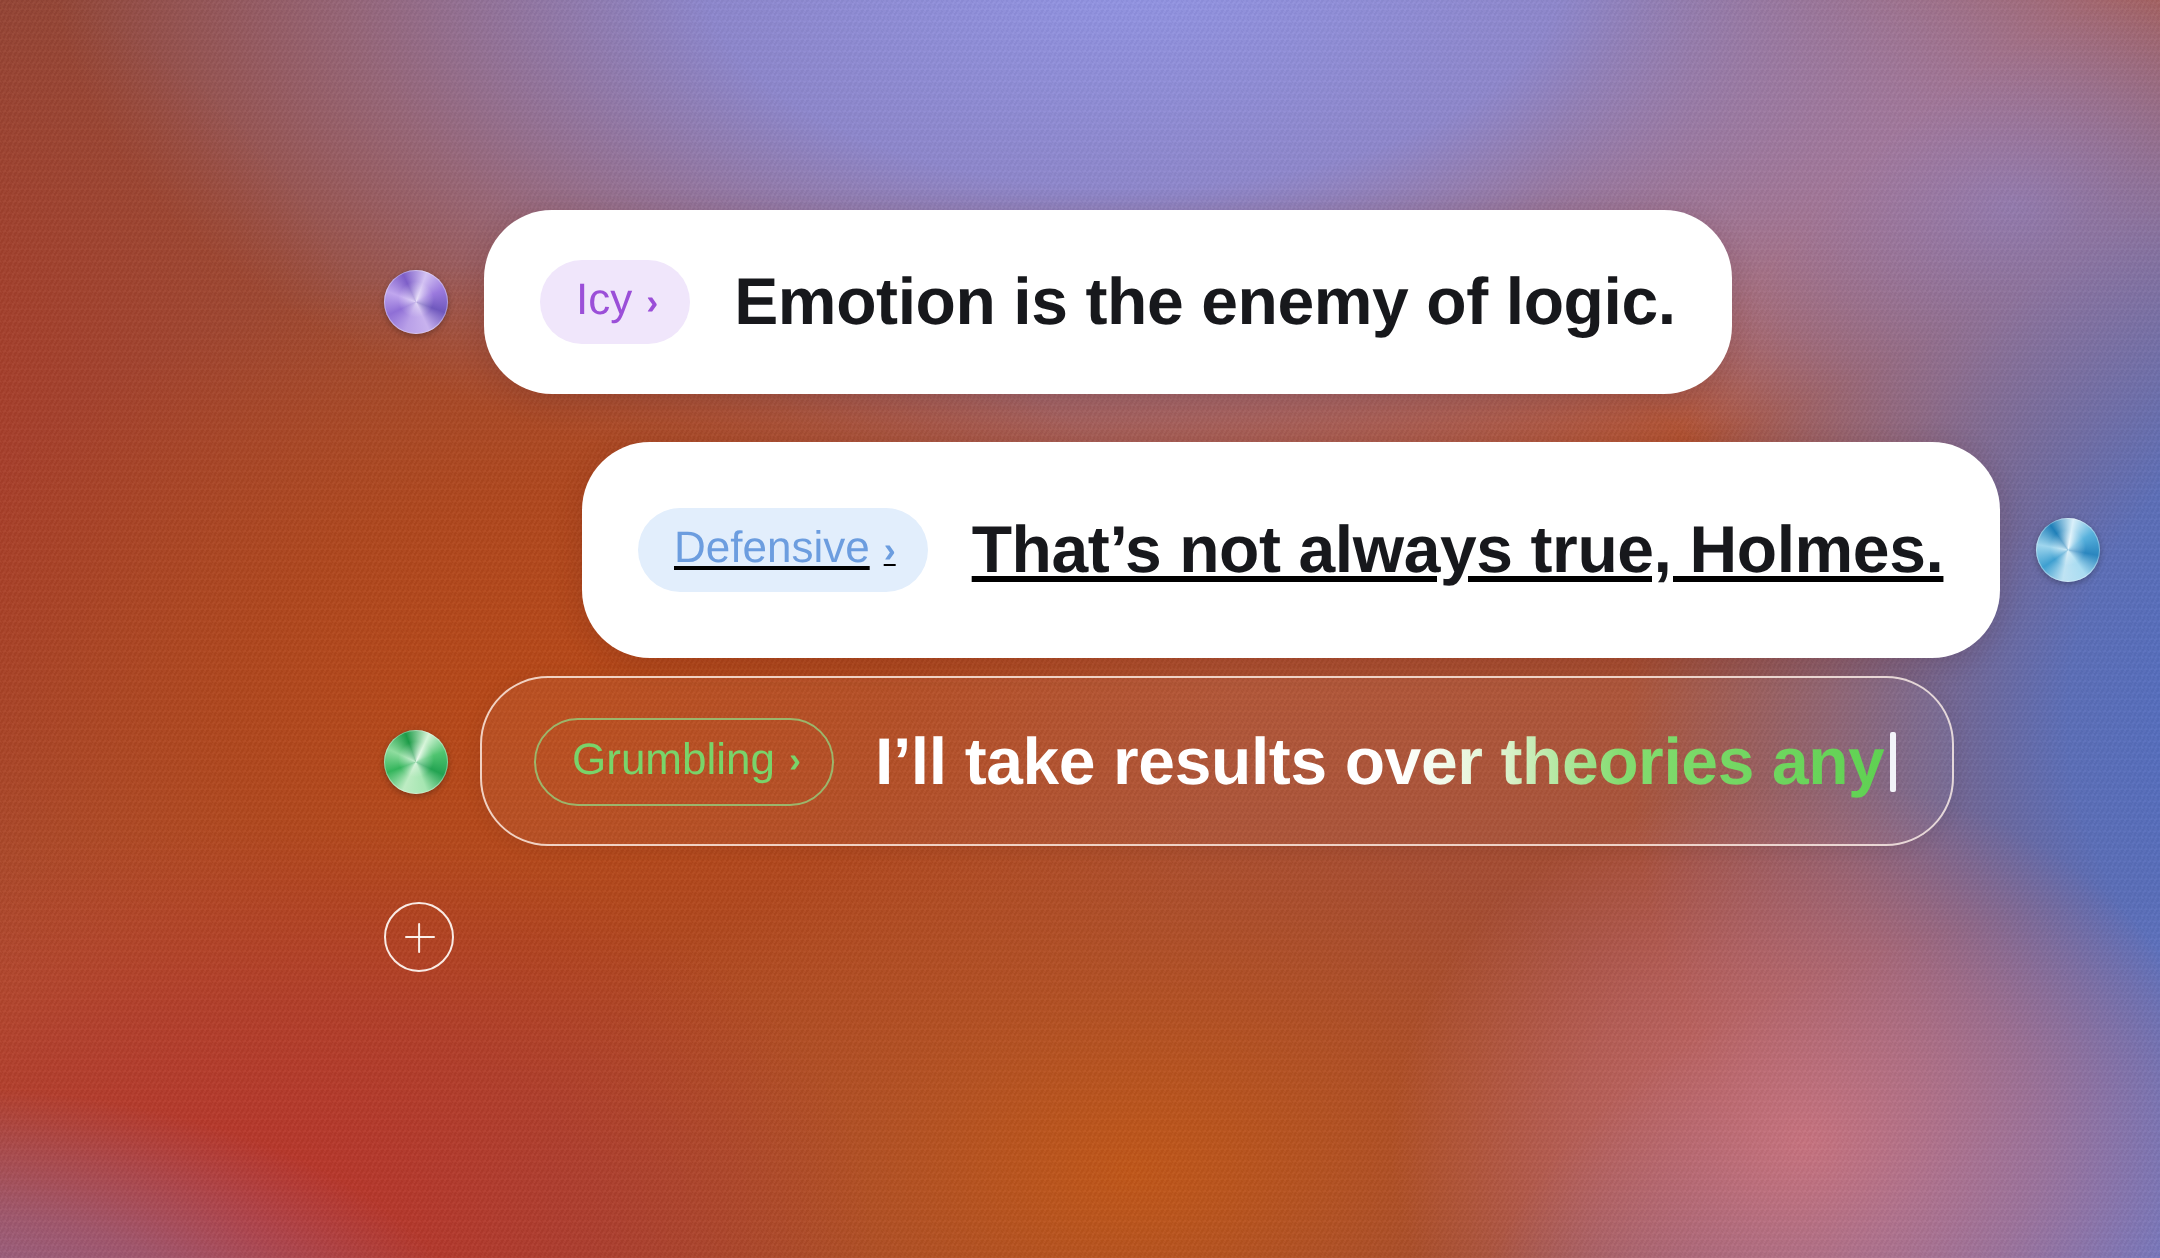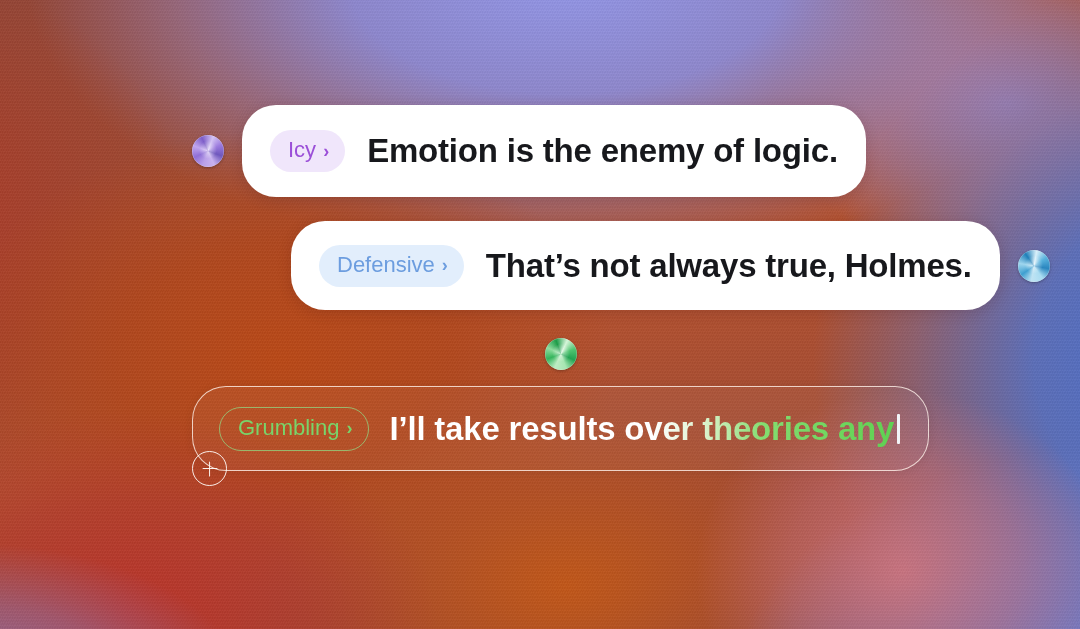--- a/index.html
+++ b/index.html
@@ -269,24 +269,24 @@
   #add-speaker-label {
     font-size: 24px;
     font-weight: 700;
     color: #fdf6f2;
     letter-spacing: -0.1px;
   }
 
   
   #row-1 { left: 192px; top: 105px; gap: 18px; }
   #row-2 { left: 291px; top: 221px; gap: 18px; }
-  #row-3 { left: 192px; top: 338px; gap: 16px; flex-direction: column; }
+  #row-3 { left: 192px; top: 338px; gap: 16px; }
 
   #bubble-1 { height: 92px; padding: 0 28px 0 28px; }
-  #bubble-2 { height: 89px; padding: 0 28px 0 28px; }
+  #bubble-2 { height: 108px; padding: 0 28px 0 28px; text-decoration: underline; }
   #bubble-3 { height: 85px; padding: 0 28px 0 26px; min-width: 540px; }
 
   #bubble-1 .utterance, #bubble-2 .utterance { margin-left: 22px; }
   #bubble-3 .utterance { margin-left: 20px; text-align: center; }
 </style>
 </head>
 <body>
 
 <div id="bg-root">
   <div class="bg-layer" id="bg-base"></div>

